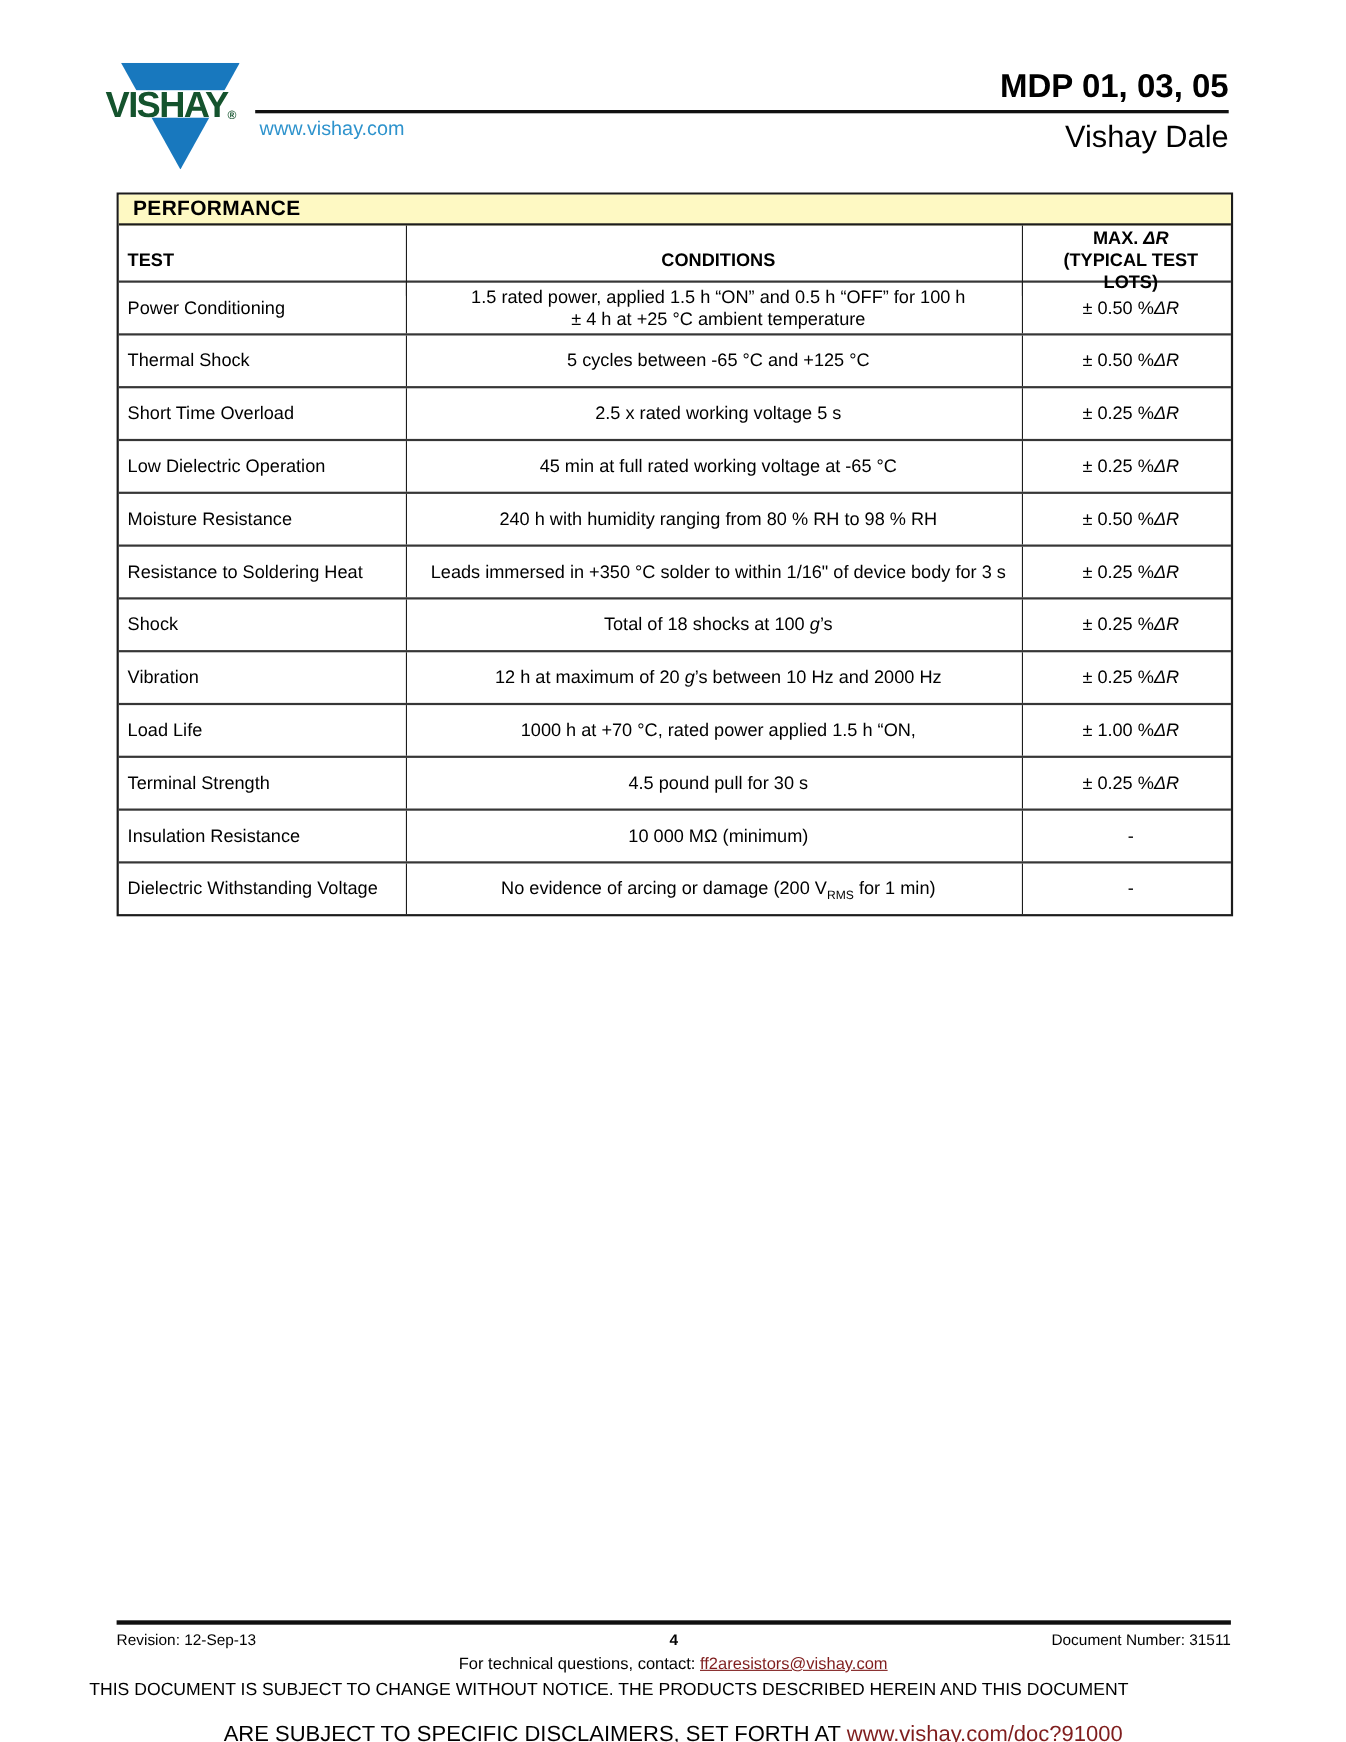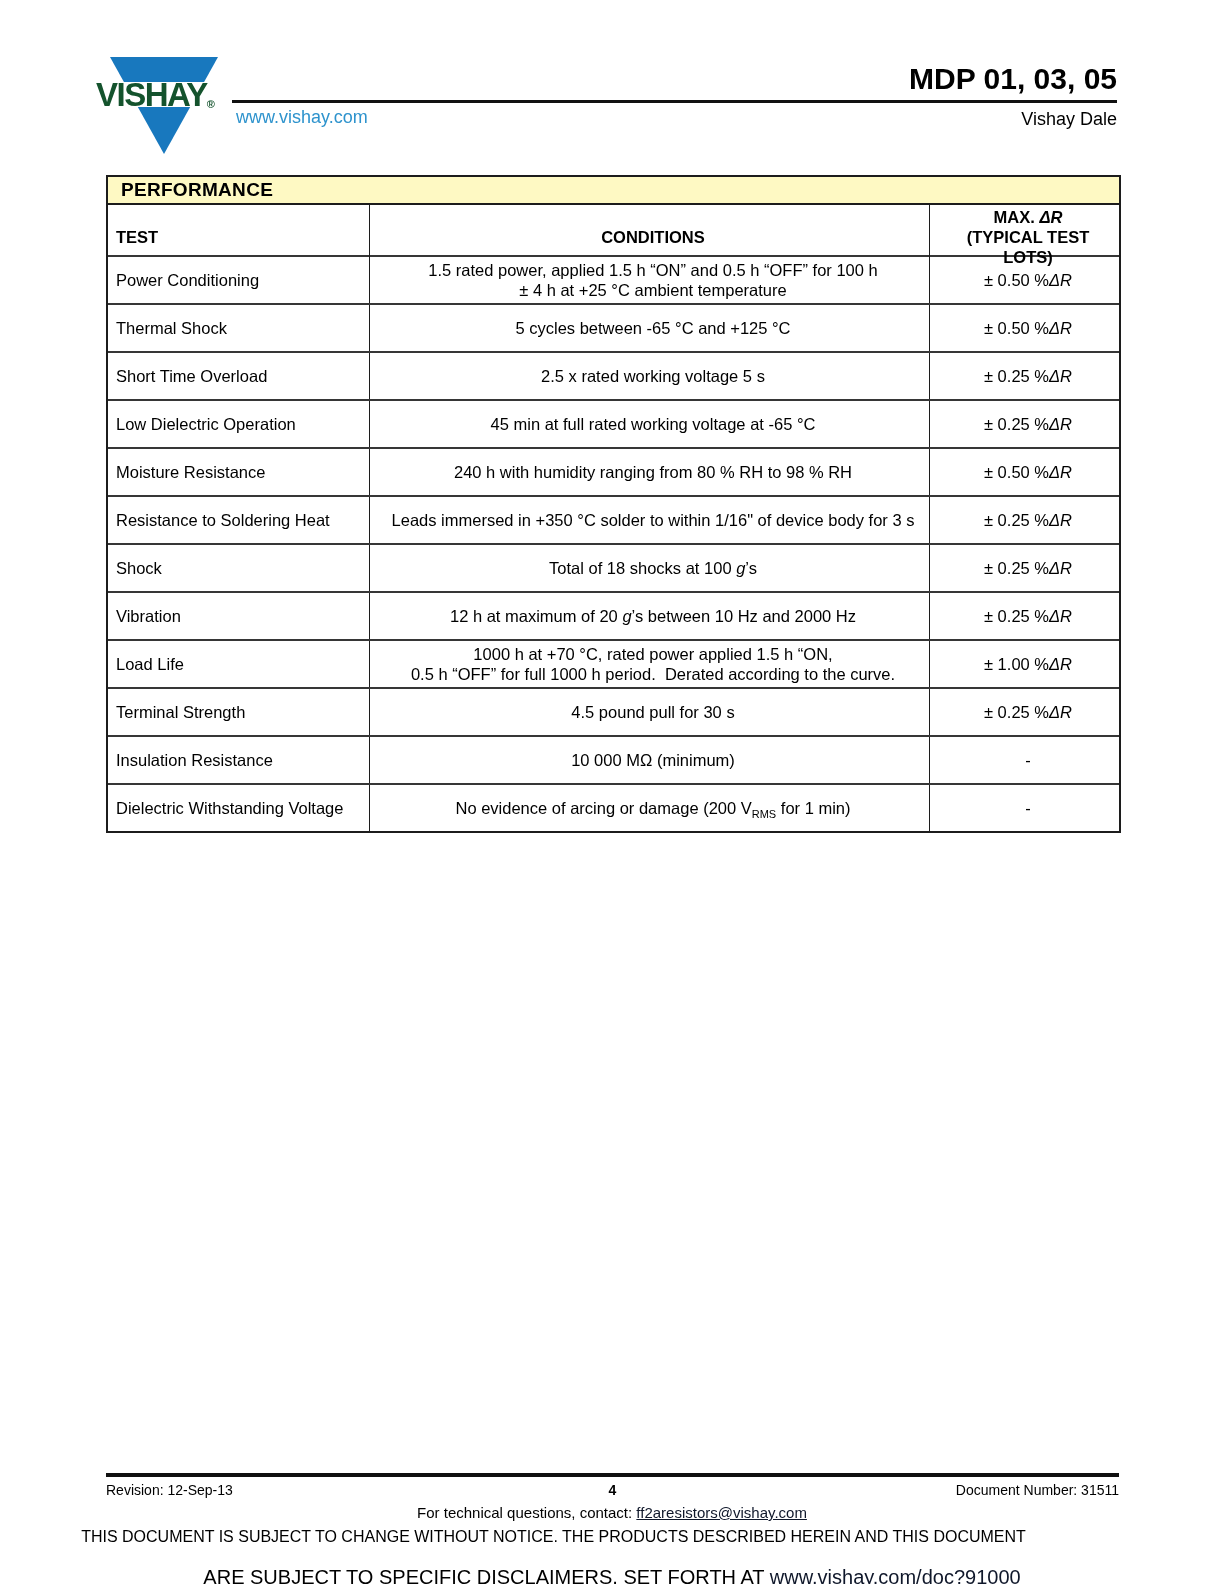--- a/index.html
+++ b/index.html
@@ -22,21 +22,21 @@
     position: absolute; left: 0; top: 24px; font-weight: bold; font-size: 33px;
     letter-spacing: -1.5px; color: #14532d; white-space: nowrap;
   }
   .logo .reg { font-size: 11px; letter-spacing: 0; vertical-align: -2px; }
   .head-rule { position: absolute; left: 232px; top: 100px; width: 885px; height: 3px; background: #111; }
   .site-link {
     position: absolute; left: 236px; top: 107px; font-size: 18px;
     color: #2e93cd; text-decoration: none; cursor: pointer;
   }
   .doc-title { position: absolute; right: 107px; top: 62px; font-size: 30px; font-weight: bold; white-space: nowrap; }
-  .doc-sub { position: absolute; right: 107px; top: 109px; font-size: 18px; white-space: nowrap; }
+  .doc-sub { position: absolute; right: 107px; top: 109px; font-size: 28px; white-space: nowrap; }
 
   
   .perf {
     position: absolute; left: 106px; top: 175px; width: 1015px;
     border: 2px solid #1c1c1c; background: #fff;
   }
   .perf .band {
     height: 28px; background: #fef9c3; border-bottom: 2px solid #1c1c1c;
     display: flex; align-items: center; padding-left: 13px;
     font-weight: bold; font-size: 19px; letter-spacing: 0.3px;
@@ -60,21 +60,21 @@
   .footer-row {
     position: absolute; left: 106px; top: 1482px; width: 1013px;
     display: flex; font-size: 14px;
   }
   .footer-row .f-left { flex: 1; text-align: left; }
   .footer-row .f-center { flex: 1; text-align: center; font-weight: bold; }
   .footer-row .f-right { flex: 1; text-align: right; }
   .contact-line { position: absolute; left: 0; top: 1504px; width: 1224px; text-align: center; font-size: 15px; }
   .disc-line1 { position: absolute; left: 0; top: 1528px; width: 1107px; text-align: center; font-size: 16px; }
   .disc-line2 { position: absolute; left: 0; top: 1547px; width: 1224px; text-align: center; font-size: 20px; margin-top: 19px; }
-  a.blue-link, .blue-link { color: #0f172a; text-decoration: underline; cursor: pointer; }
+  a.blue-link, .blue-link { color: #7f1d1d; text-decoration: underline; cursor: pointer; }
 </style>
 </head>
 <body>
 
 <div class="logo">
   <div class="tri"></div>
   <div class="band-mask"></div>
   <div class="wordmark"><span>VISHAY</span><span class="reg">®</span></div>
 </div>
 <div class="head-rule"></div>
@@ -190,21 +190,20 @@
         <div class="cell">
           <span>± 0.25 % </span>
           <i>ΔR</i>
         </div>
       </div>
       <div class="trow drow">
         <div class="cell test">Load Life</div>
         <div class="cell">
           <div class="cond-lines">
             <div><span>1000 h at +70 °C, rated power applied 1.5 h “ON,</span></div>
-            <div><span>0.5 h “OFF” for full 1000 h period.&nbsp; Derated according to the curve.</span></div>
           </div>
         </div>
         <div class="cell">
           <span>± 1.00 % </span>
           <i>ΔR</i>
         </div>
       </div>
       <div class="trow drow">
         <div class="cell test">Terminal Strength</div>
         <div class="cell">

